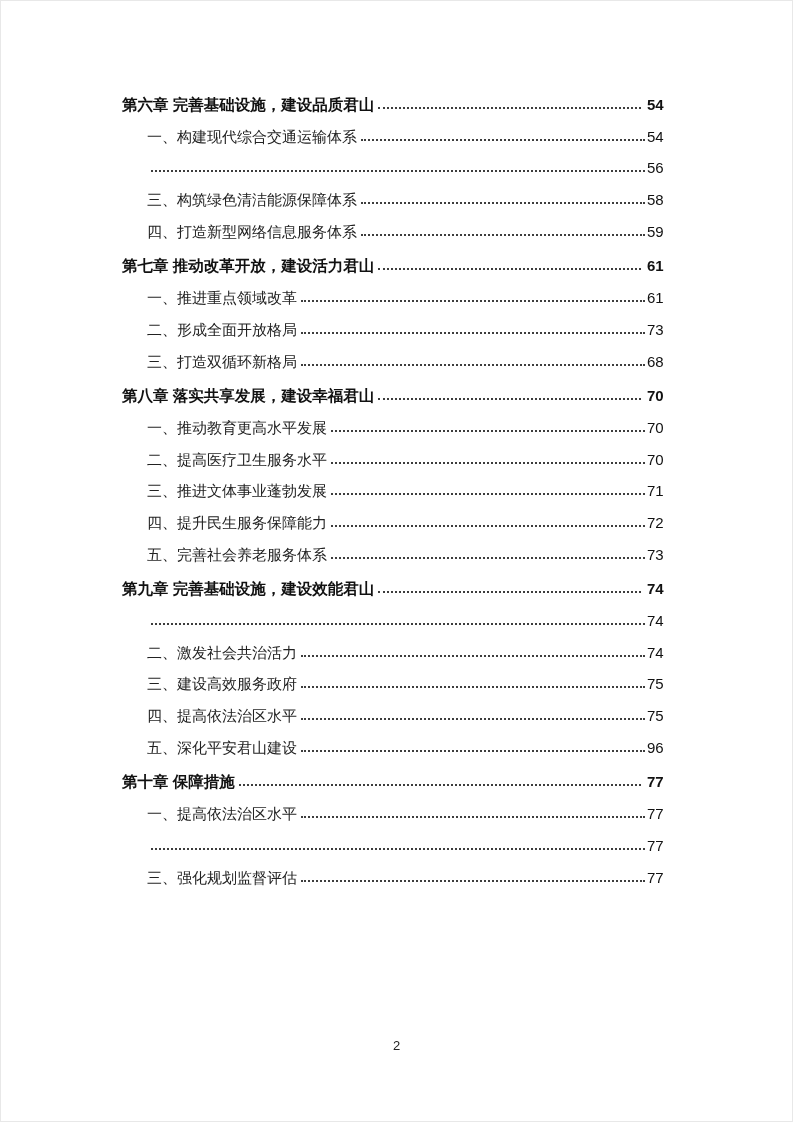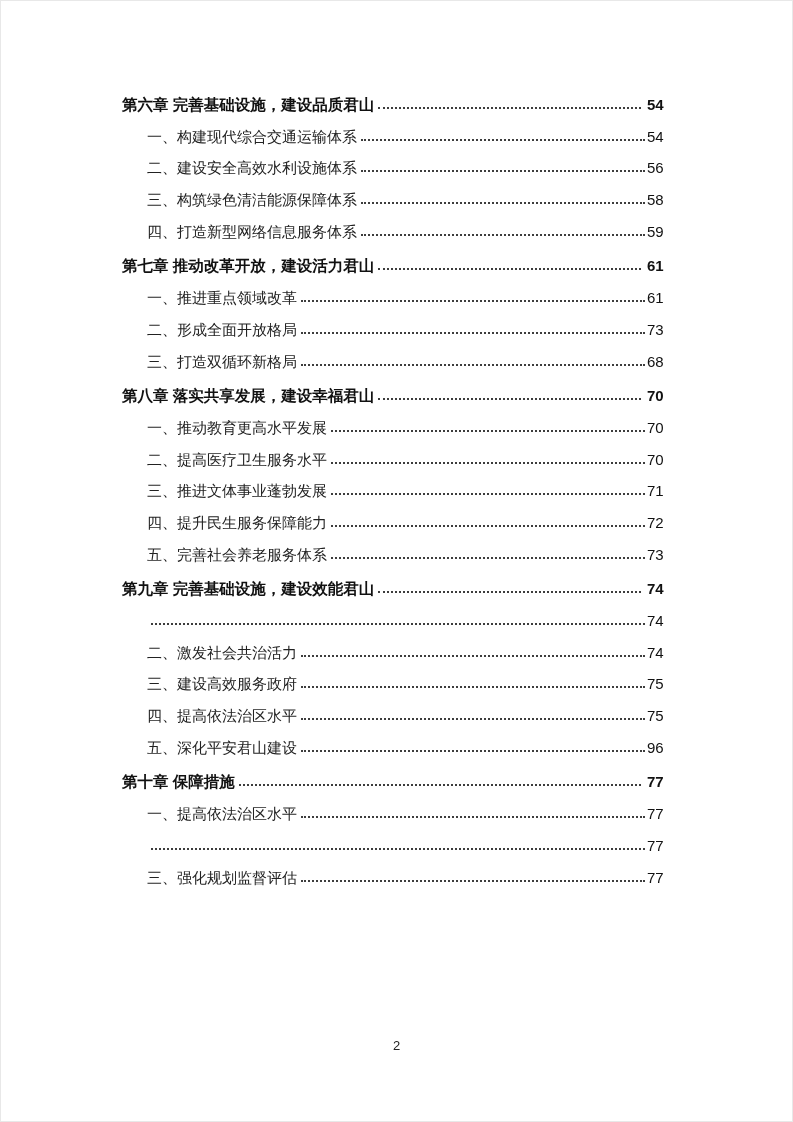--- a/index.html
+++ b/index.html
@@ -96,21 +96,20 @@
     <span class="pagenum">54</span>
   </div>
 
   <div class="row item">
     <span class="title">一、构建现代综合交通运输体系</span>
     <span class="dots"></span>
     <span class="pagenum">54</span>
   </div>
 
   <div class="row item">
-    <span class="title">二、建设安全高效水利设施体系</span>
     <span class="dots"></span>
     <span class="pagenum">56</span>
   </div>
 
   <div class="row item">
     <span class="title">三、构筑绿色清洁能源保障体系</span>
     <span class="dots"></span>
     <span class="pagenum">58</span>
   </div>
 

